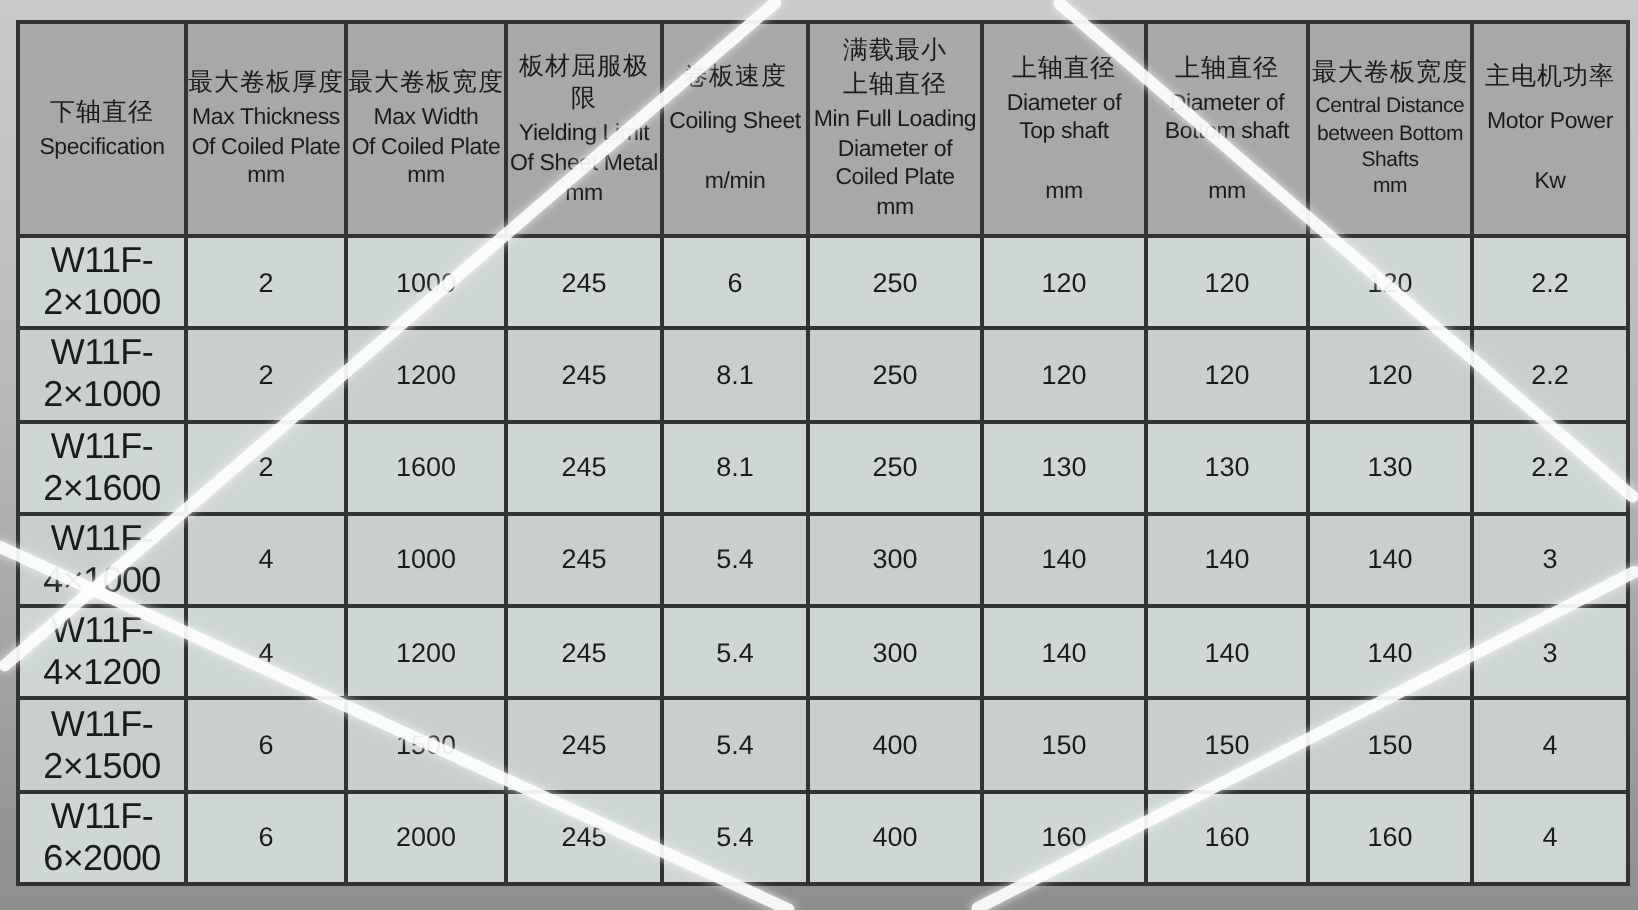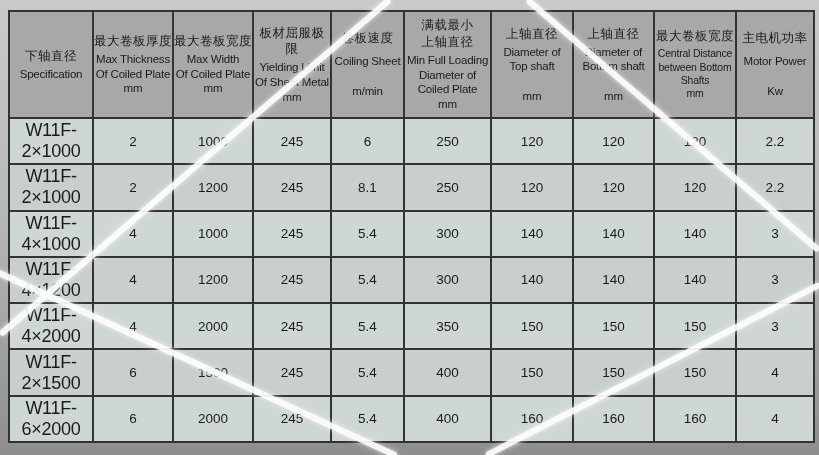--- a/index.html
+++ b/index.html
@@ -173,20 +173,32 @@
             <td>1200</td>
             <td>245</td>
             <td>8.1</td>
             <td>250</td>
             <td>120</td>
             <td>120</td>
             <td>120</td>
             <td>2.2</td>
           </tr>
           <tr>
+            <td>W11F-2×1600</td>
+            <td>2</td>
+            <td>1600</td>
+            <td>245</td>
+            <td>8.1</td>
+            <td>250</td>
+            <td>130</td>
+            <td>130</td>
+            <td>130</td>
+            <td>2.2</td>
+          </tr>
+          <tr>
             <td>W11F-4×1000</td>
             <td>4</td>
             <td>1000</td>
             <td>245</td>
             <td>5.4</td>
             <td>300</td>
             <td>140</td>
             <td>140</td>
             <td>140</td>
             <td>3</td>
@@ -194,32 +206,20 @@
           <tr>
             <td>W11F-4×1200</td>
             <td>4</td>
             <td>1200</td>
             <td>245</td>
             <td>5.4</td>
             <td>300</td>
             <td>140</td>
             <td>140</td>
             <td>140</td>
-            <td>3</td>
-          </tr>
-          <tr>
-            <td>W11F-4×2000</td>
-            <td>4</td>
-            <td>2000</td>
-            <td>245</td>
-            <td>5.4</td>
-            <td>350</td>
-            <td>150</td>
-            <td>150</td>
-            <td>150</td>
             <td>3</td>
           </tr>
           <tr>
             <td>W11F-2×1500</td>
             <td>6</td>
             <td>1500</td>
             <td>245</td>
             <td>5.4</td>
             <td>400</td>
             <td>150</td>

